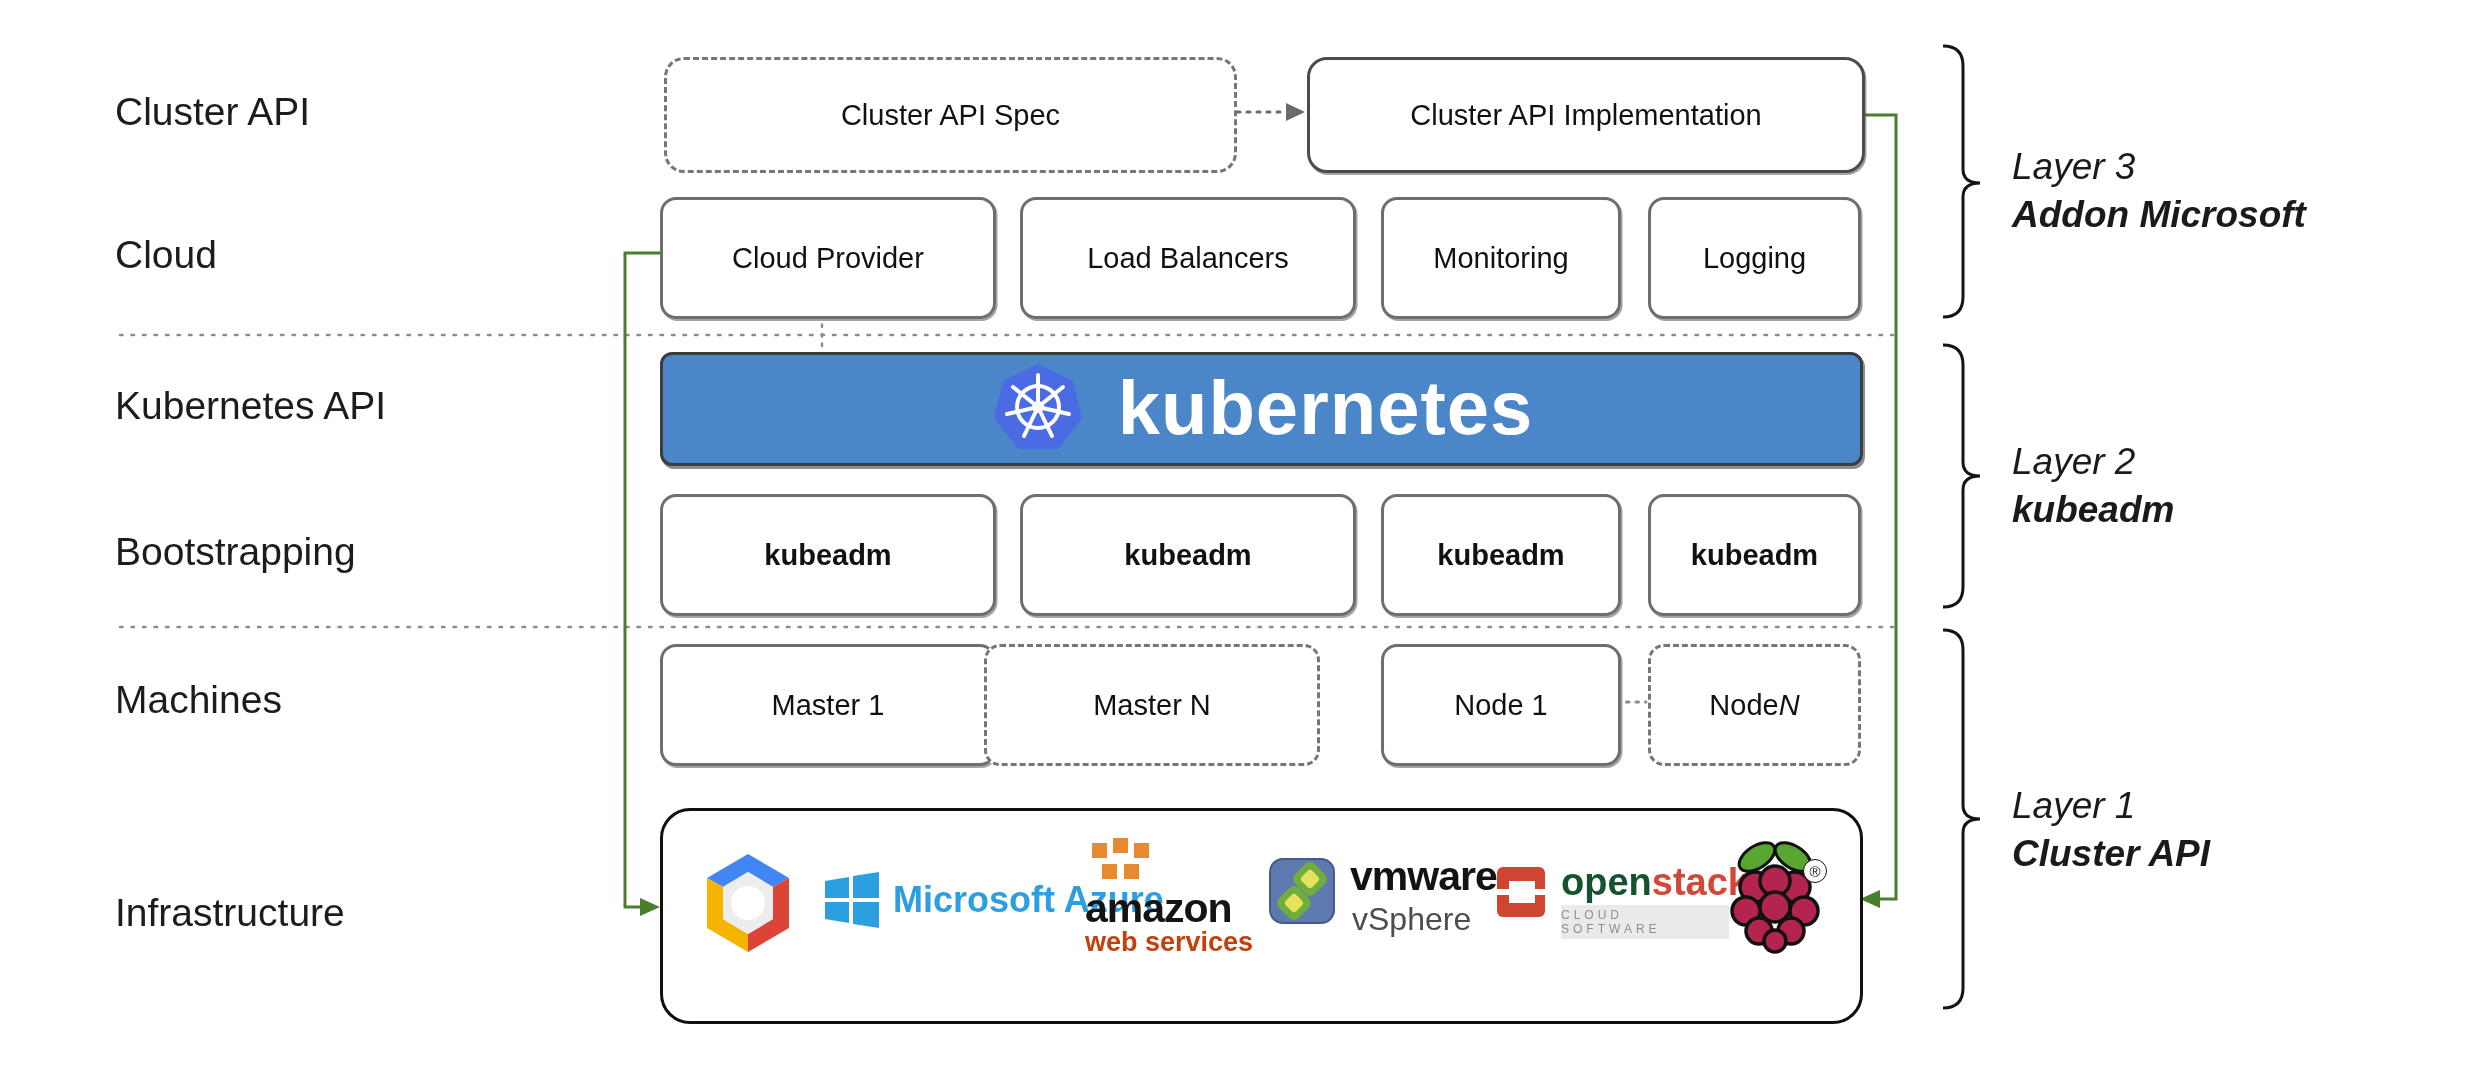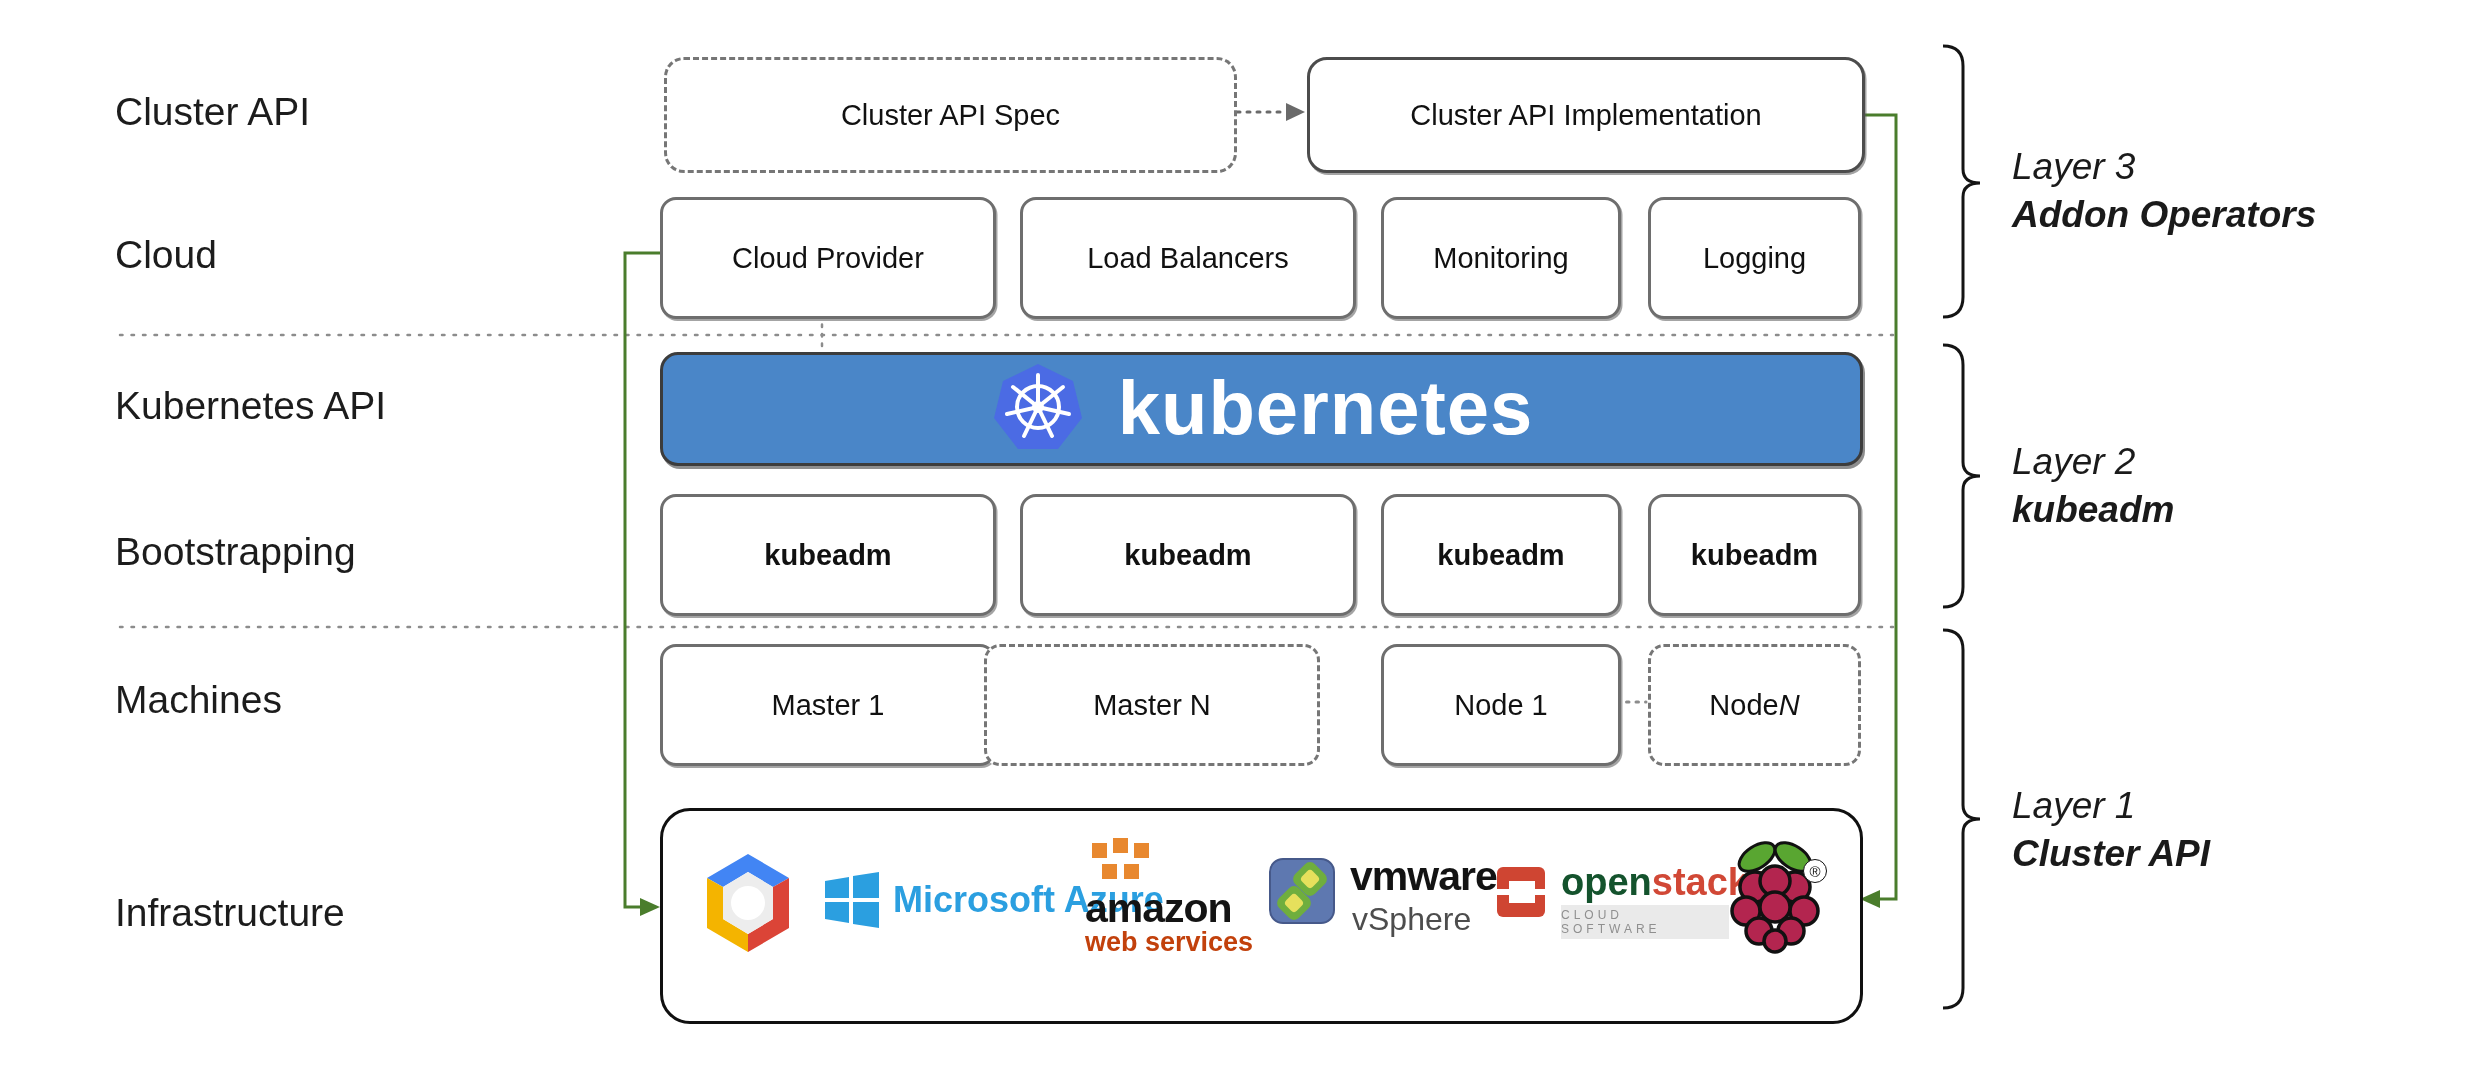--- a/index.html
+++ b/index.html
@@ -12,21 +12,21 @@
   
   .dbox{position:absolute;display:flex;align-items:center;justify-content:center;
         background:#fff;border:3px solid #6e6e6e;border-radius:16px;
         font-size:29px;color:#111;text-align:center;white-space:nowrap;
         box-shadow:1.5px 2px 0 rgba(90,90,90,.55);}
   .dashed{border:3px dashed #767676;box-shadow:none;}
   .impl{border-color:#4c4c4c;}
   .bold{font-weight:bold;}
   
   #banner{position:absolute;left:660px;top:352px;width:1197px;height:108px;background:#4a86c8;
-          border:3px solid #3c3c3c;border-radius:18px;display:flex;align-items:center;justify-content:center;
+          border:3px solid #3c3c3c;border-radius:12px;display:flex;align-items:center;justify-content:center;
           gap:32px;box-shadow:2px 3px 0 rgba(50,50,50,.55);}
   #banner .ktext{color:#fff;font-size:76px;font-weight:bold;letter-spacing:1px;margin-top:-4px;}
   
   #infra{position:absolute;left:660px;top:808px;width:1197px;height:210px;background:#fff;
          border:3.5px solid #101010;border-radius:30px;}
   .logo{position:absolute;}
   .azure-text{font-size:36px;font-weight:bold;color:#2b9fe0;white-space:nowrap;}
   .aws-amazon{font-size:41px;font-weight:bold;color:#141414;line-height:1;letter-spacing:-1px;}
   .aws-web{font-size:27px;font-weight:bold;color:#c2410c;line-height:1;letter-spacing:0px;}
   .vmware-t{font-size:41px;font-weight:bold;color:#131313;line-height:1;letter-spacing:-1px;}
@@ -199,21 +199,21 @@
         <circle cx="44" cy="100" r="13"></circle>
         <circle cx="76" cy="100" r="13"></circle>
         <circle cx="60" cy="110" r="11"></circle>
       </g>
     </svg>
     <div class="reg-mark" style="left:1140px;top:48px">®</div>
   </div>
 
   <div class="layerlabel" style="top:143px">
     <div>Layer 3</div>
-    <div class="lname">Addon Operators</div>
+    <div class="lname">Addon Microsoft</div>
   </div>
   <div class="layerlabel" style="top:438px">
     <div>Layer 2</div>
     <div class="lname">kubeadm</div>
   </div>
   <div class="layerlabel" style="top:782px">
     <div>Layer 1</div>
     <div class="lname">Cluster API</div>
   </div>
 

